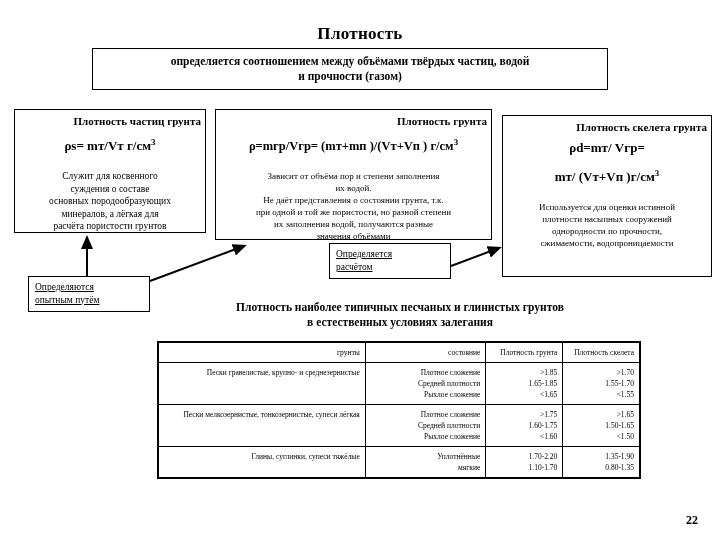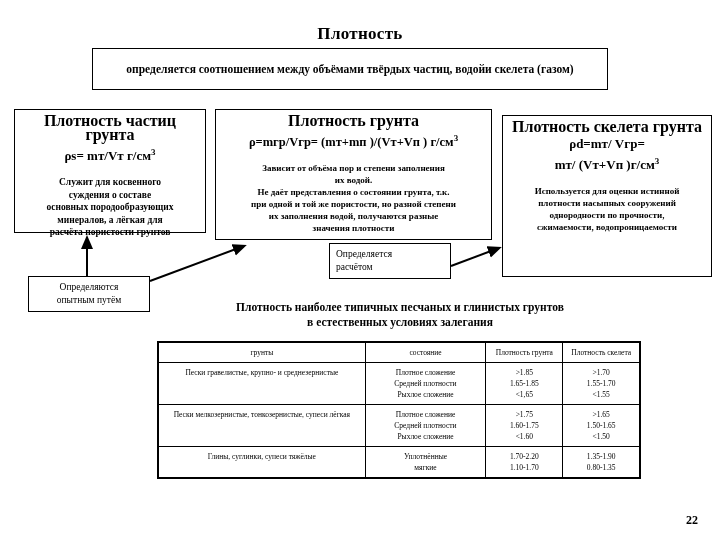--- a/index.html
+++ b/index.html
@@ -35,20 +35,21 @@
 
   .subtitle-box {
     position: absolute;
     left: 92px;
     top: 48px;
     width: 516px;
     height: 42px;
     border: 1px solid #000;
     box-sizing: border-box;
     display: flex;
+    flex-direction: column;
     align-items: center;
     justify-content: center;
     padding: 2px 6px;
   }
   .subtitle-line {
     font-size: 11.5px;
     font-weight: bold;
     line-height: 15px;
     text-align: center;
   }
@@ -59,56 +60,58 @@
     border: 1px solid #000;
     box-sizing: border-box;
     padding: 4px 4px 2px 4px;
     text-align: center;
   }
   #box-particles { left: 14px;  top: 109px; width: 192px; height: 124px; }
   #box-soil      { left: 215px; top: 109px; width: 277px; height: 131px; }
   #box-skeleton  { left: 502px; top: 115px; width: 210px; height: 162px; }
 
   .box-heading {
-    font-size: 16px;
+    font-size: 11px;
     font-weight: bold;
     line-height: 14px;
     margin-bottom: 2px;
+    text-align: right;
   }
   .box-formula {
     font-size: 13px;
     font-weight: bold;
-    line-height: 16px;
+    line-height: 24px;
     margin-bottom: 1px;
     white-space: nowrap;
     text-align: center;
   }
   .box-formula.small { font-size: 12.5px; }
   .box-formula sup { font-size: 9px; vertical-align: super; }
   .box-body {
     font-size: 9.5px;
-    font-weight: bold;
+    font-weight: normal;
     line-height: 12.5px;
     margin-top: 12px;
   }
   #box-soil .box-body { font-size: 9px; line-height: 12px; }
   #box-skeleton .box-body { font-size: 9px; line-height: 12px; }
 
   
   .callout {
     position: absolute;
     border: 1px solid #000;
     box-sizing: border-box;
     padding: 4px 6px;
     font-size: 9.5px;
     line-height: 12.5px;
     text-align: left;
     background: #ffffff;
-  }
-  #callout-experimental { left: 28px;  top: 276px; width: 122px; height: 36px; text-align: center; }
+    text-decoration: underline;
+  }
+  #callout-experimental { left: 28px;  top: 276px; width: 122px; height: 36px; }
   #callout-calculated   { left: 329px; top: 243px; width: 122px; height: 36px; }
 
   
   #connectors {
     position: absolute;
     left: 0; top: 0;
     width: 720px; height: 540px;
     pointer-events: none;
   }
 
@@ -140,21 +143,21 @@
   }
   table.data-table, table.data-table td, table.data-table th {
     border: 1px solid #000;
   }
   table.data-table {
     border: 2px solid #000;
   }
   table.data-table td, table.data-table th {
     padding: 4px 5px;
     vertical-align: top;
-    text-align: center;
+    text-align: right;
     font-weight: normal;
   }
   col.c-soil  { width: 43%; }
   col.c-state { width: 25%; }
   col.c-dens  { width: 16%; }
   col.c-skel  { width: 16%; }
   .stack div { display: block; }
 
   
   .page-number {
@@ -167,21 +170,21 @@
 </style>
 </head>
 <body>
 
 <div class="slide">
 
   <div class="slide-title">Плотность</div>
 
   <div class="subtitle-box">
     <div class="subtitle-line">определяется соотношением между объёмами твёрдых частиц, водой</div>
-    <div class="subtitle-line">и скелета (газом)</div>
+    <div class="subtitle-line">и прочности (газом)</div>
   </div>
 
   <svg id="connectors" viewBox="0 0 720 540">
     <defs>
       <marker id="arrowhead" markerWidth="7" markerHeight="7" refX="5.5" refY="3" orient="auto">
         <polygon points="0 0, 7 3, 0 6" fill="#000000"></polygon>
       </marker>
     </defs>
 
     <line x1="87" y1="276" x2="87" y2="238" stroke="#000000" stroke-width="2" marker-end="url(#arrowhead)"></line>
@@ -205,21 +208,21 @@
 
   <div class="concept-box" id="box-soil">
     <div class="box-heading">Плотность грунта</div>
     <div class="box-formula small"><span>ρ=mгр/Vгр= (mт+mп )/(Vт+Vп ) г/см</span><sup>3</sup></div>
     <div class="box-body">
       <div>Зависит от объёма пор и степени заполнения</div>
       <div>их водой.</div>
       <div>Не даёт представления о состоянии грунта, т.к.</div>
       <div>при одной и той же пористости, но разной степени</div>
       <div>их заполнения водой, получаются разные</div>
-      <div>значения плотности</div>
+      <div>значения объёмами</div>
     </div>
   </div>
 
   <div class="concept-box" id="box-skeleton">
     <div class="box-heading">Плотность скелета грунта</div>
     <div class="box-formula">ρd=mт/ Vгр=</div>
     <div class="box-formula"><span>mт/ (Vт+Vп )г/см</span><sup>3</sup></div>
     <div class="box-body">
       <div>Используется для оценки истинной</div>
       <div>плотности насыпных  сооружений</div>

